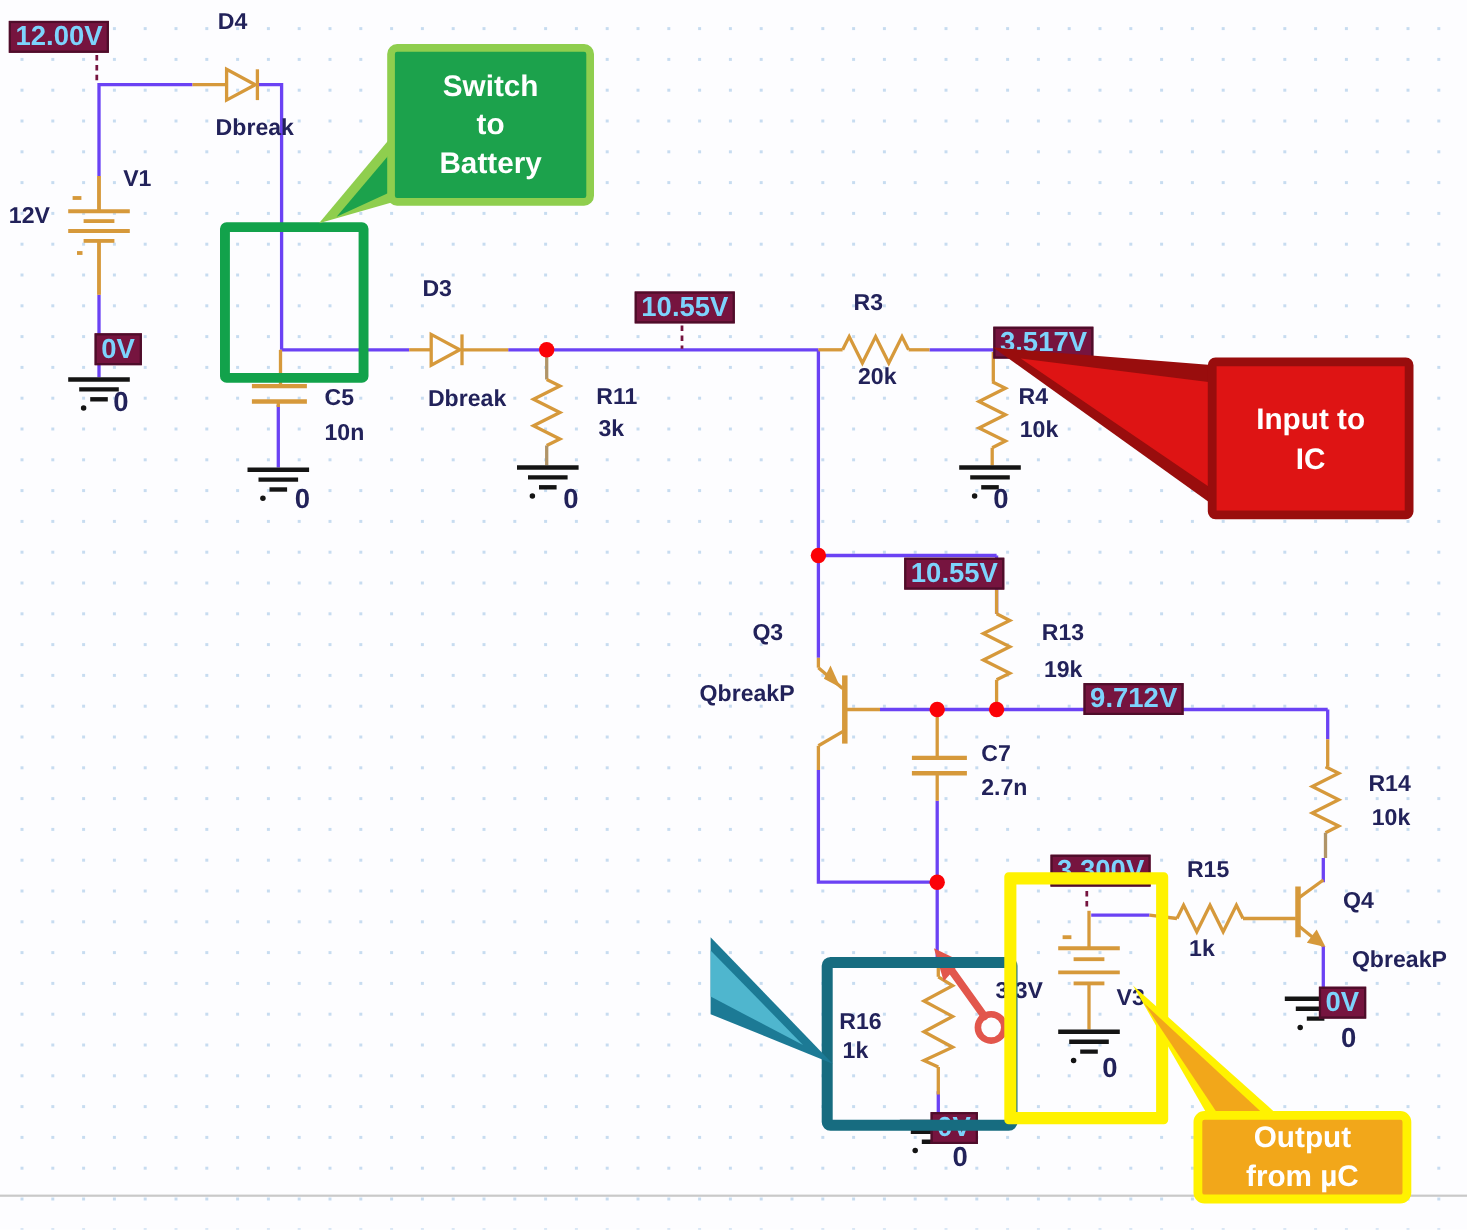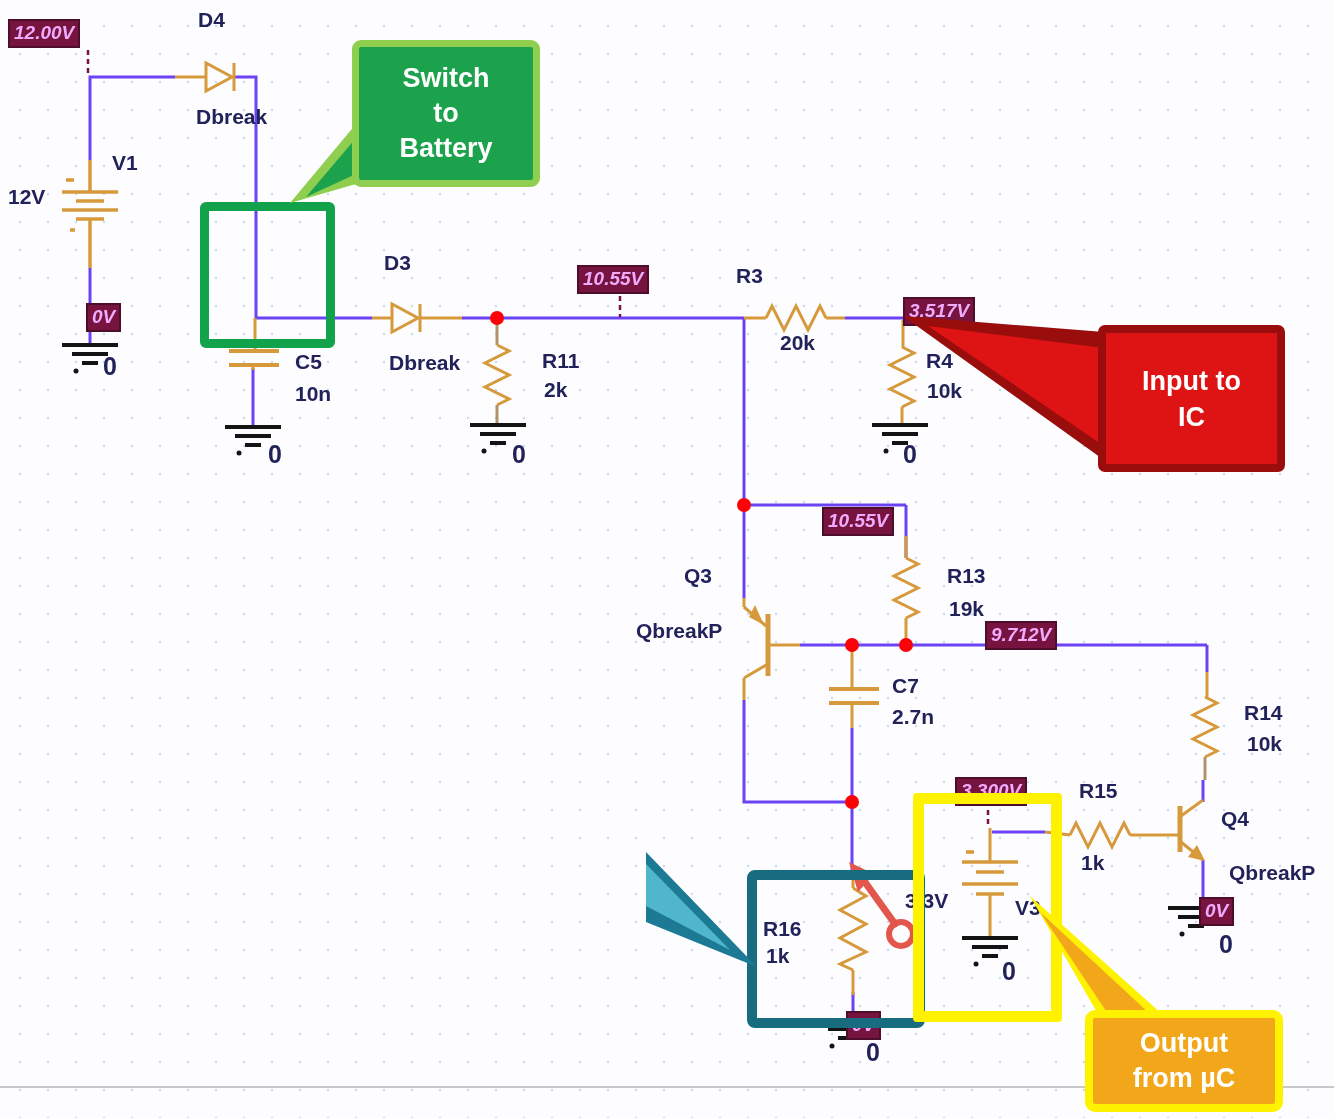--- a/index.html
+++ b/index.html
@@ -8,36 +8,36 @@
     background:#fdfdff;
     background-image:radial-gradient(circle,#c7dcf0 1.4px,rgba(255,255,255,0) 1.6px);
     background-size:28px 28px;background-position:6px 12px;
     font-family:"Liberation Sans",sans-serif;
   }
   .abs{position:absolute;}
   svg{position:absolute;left:0;top:0;}
   #circuit-svg{z-index:1;}
   .comp-label{position:absolute;z-index:2;color:#22225A;font-weight:bold;font-size:21px;white-space:nowrap;}
   .gnd-label{position:absolute;z-index:2;color:#22225A;font-weight:bold;font-size:25px;}
-  .probe{position:absolute;z-index:3;background:#76143F;border:2px solid #4e0d2a;color:#f0abfc;
-         font-weight:bold;font-size:19px;padding:1px 4px 2px 4px;white-space:nowrap;line-height:22px;font-style:italic;}
+  .probe{position:absolute;z-index:3;background:#76143F;border:2px solid #4e0d2a;color:#7dd3fc;
+         font-weight:bold;font-size:25px;padding:1px 4px 2px 4px;white-space:nowrap;line-height:22px;}
   .hl{position:absolute;z-index:4;background:transparent;}
   #hl-green{left:200px;top:202px;width:117px;height:128px;border:9px solid #12A24B;border-radius:6px;}
   #hl-teal{left:747px;top:870px;width:158px;height:138px;border:10px solid #176C80;border-radius:8px;}
   #hl-yellow{left:913px;top:793px;width:127px;height:207px;border:11px solid #FFF200;border-radius:4px;}
   #pointer-svg{z-index:5;pointer-events:none;}
   .callout{position:absolute;z-index:6;display:flex;align-items:center;justify-content:center;
            text-align:center;color:#fff;font-weight:bold;white-space:pre-line;}
   #callout-green{left:352px;top:40px;width:188px;height:147px;background:#1CA24C;
                  border:7px solid #8FCE4E;border-radius:9px;font-size:27px;line-height:35px;box-sizing:border-box;}
   #callout-red{left:1098px;top:325px;width:187px;height:147px;background:#DE1414;
                border:8px solid #990D0D;border-radius:7px;font-size:27px;line-height:36px;box-sizing:border-box;}
   #callout-teal{left:383px;top:803px;width:267px;height:144px;background:#4FB6CE;
                 border:7px solid #1C7A95;border-radius:10px;font-size:26px;line-height:33px;box-sizing:border-box;}
-  #callout-orange{left:1085px;top:1010px;width:198px;height:102px;background:#F2A71A;
+  #callout-orange{left:1085px;top:1010px;width:198px;height:84px;background:#F2A71A;
                   border:8px solid #FFF200;border-radius:10px;font-size:27px;line-height:35px;box-sizing:border-box;}
   #bottom-rule{left:0;top:1086px;width:1334px;height:2px;background:#c9c9c9;z-index:1;}
 </style>
 </head>
 <body>
 
 <div id="stage">
 
   <svg id="circuit-svg" width="1334" height="1118" viewBox="0 0 1334 1118">
 
@@ -234,22 +234,22 @@
 
   <div class="comp-label abs" style="left:198px;top:8px">D4</div>
   <div class="comp-label abs" style="left:196px;top:105px">Dbreak</div>
   <div class="comp-label abs" style="left:112px;top:151px">V1</div>
   <div class="comp-label abs" style="left:8px;top:185px">12V</div>
   <div class="comp-label abs" style="left:295px;top:350px">C5</div>
   <div class="comp-label abs" style="left:295px;top:382px">10n</div>
   <div class="comp-label abs" style="left:384px;top:251px">D3</div>
   <div class="comp-label abs" style="left:389px;top:351px">Dbreak</div>
   <div class="comp-label abs" style="left:542px;top:349px">R11</div>
-  <div class="comp-label abs" style="left:544px;top:378px">2k</div>
-  <div class="comp-label abs" style="left:736px;top:264px">R3</div>
+  <div class="comp-label abs" style="left:544px;top:378px">3k</div>
+  <div class="comp-label abs" style="left:776px;top:264px">R3</div>
   <div class="comp-label abs" style="left:780px;top:331px">20k</div>
   <div class="comp-label abs" style="left:926px;top:349px">R4</div>
   <div class="comp-label abs" style="left:927px;top:379px">10k</div>
   <div class="comp-label abs" style="left:684px;top:564px">Q3</div>
   <div class="comp-label abs" style="left:636px;top:619px">QbreakP</div>
   <div class="comp-label abs" style="left:947px;top:564px">R13</div>
   <div class="comp-label abs" style="left:949px;top:597px">19k</div>
   <div class="comp-label abs" style="left:892px;top:674px">C7</div>
   <div class="comp-label abs" style="left:892px;top:705px">2.7n</div>
   <div class="comp-label abs" style="left:1244px;top:701px">R14</div>

